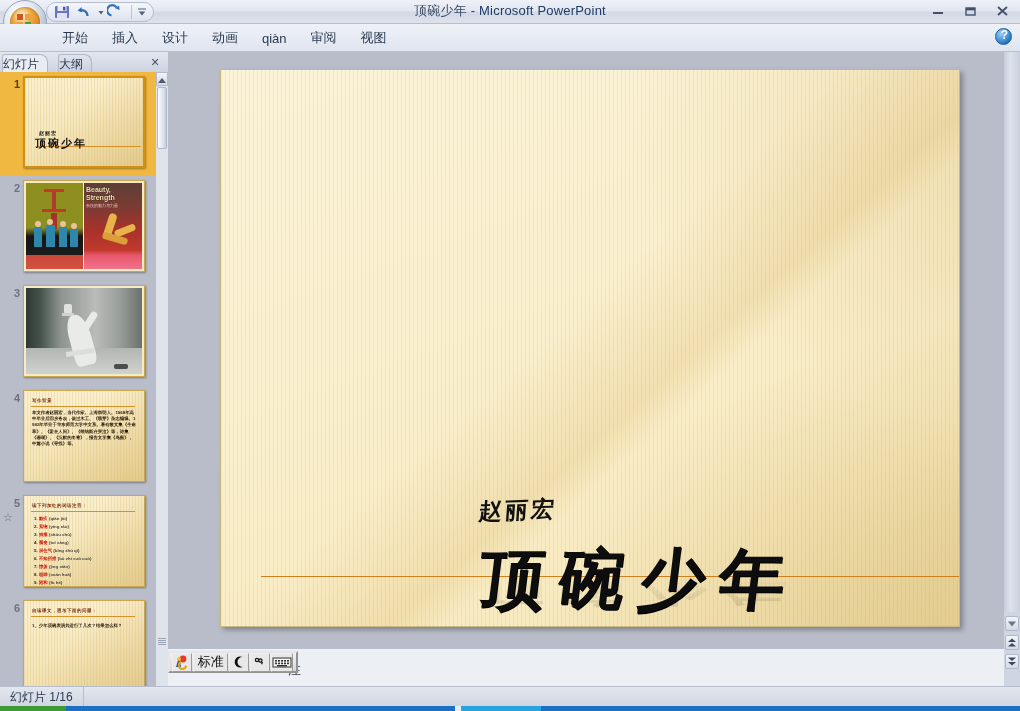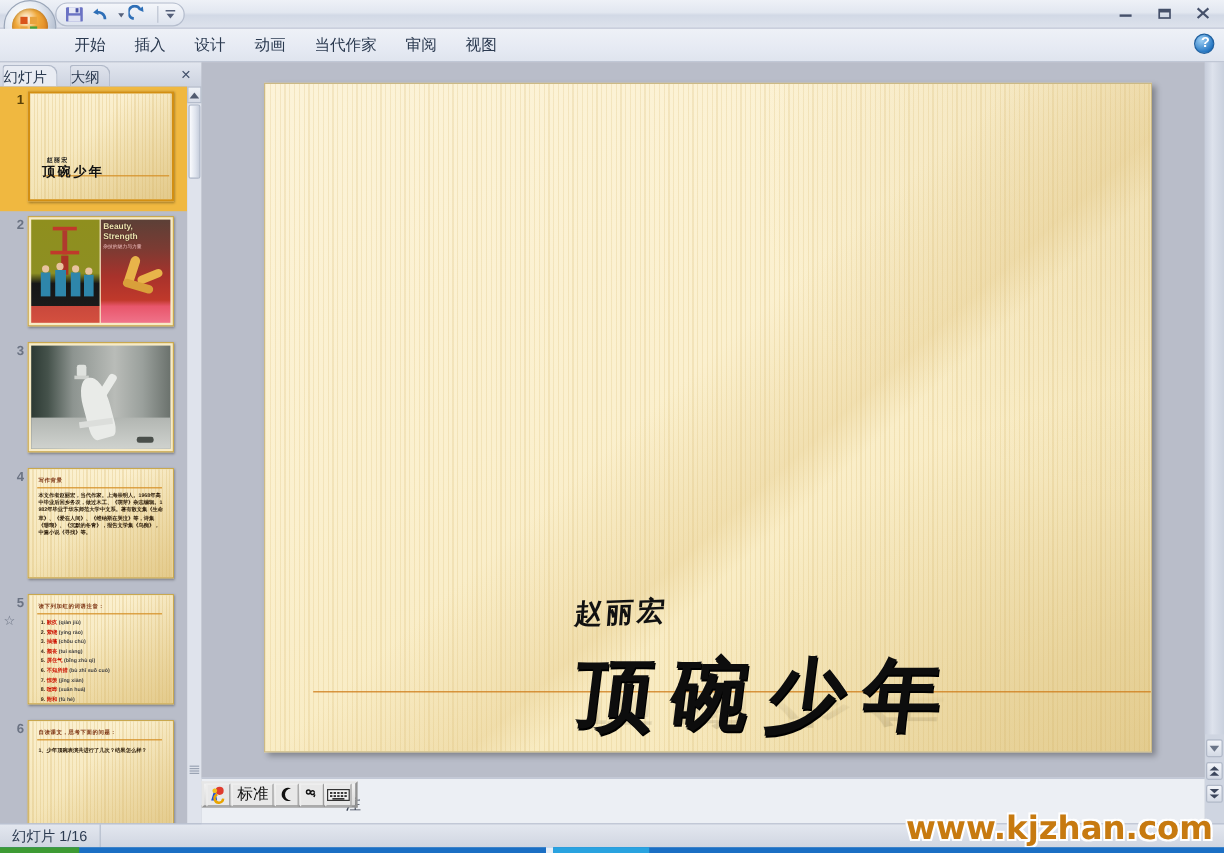--- a/index.html
+++ b/index.html
@@ -351,20 +351,23 @@
   }
 </style>
 </head>
 <body>
 
 <div id="app">
 
   <div class="ghost-tab"></div>
 
   <div class="titlebar">
+    <div class="titlebar-text">
+      <span class="doc">顶碗少年</span><span> - </span><span>Microsoft PowerPoint</span>
+    </div>
     <div class="winbtns">
       <div class="winbtn">
         <svg width="16" height="12">
             <rect x="2" y="7" width="10" height="2" fill="#45506a"></rect>
           </svg>
       </div>
       <div class="winbtn">
         <svg width="16" height="12">
           <rect x="3" y="3" width="9" height="7" fill="none" stroke="#45506a" stroke-width="1.4"></rect>
           <rect x="3" y="3" width="9" height="2.4" fill="#45506a"></rect>
@@ -422,21 +425,21 @@
       </svg>
     </div>
   </div>
 
   <div class="ribbon">
     <div class="ribbon-tabs">
       <div class="rtab">开始</div>
       <div class="rtab">插入</div>
       <div class="rtab">设计</div>
       <div class="rtab">动画</div>
-      <div class="rtab">当代作家</div>
+      <div class="rtab">qiàn</div>
       <div class="rtab">审阅</div>
       <div class="rtab">视图</div>
     </div>
     <div class="helpbtn">
       <span>?</span>
     </div>
   </div>
 
   <div class="workarea">
 
@@ -643,21 +646,20 @@
         </g>
       </svg>
     </div>
   </div>
 
   <div class="statusbar">
     <div class="status-cell">幻灯片 1/16</div>
   </div>
 
   <div class="watermark">
-    <div class="wm2">www.kjzhan.com</div>
   </div>
 
   <div class="taskbar">
     <div class="taskbar-green"></div>
     <div class="taskbar-a"></div>
     <div class="taskbar-b"></div>
   </div>
 
 </div>
 

